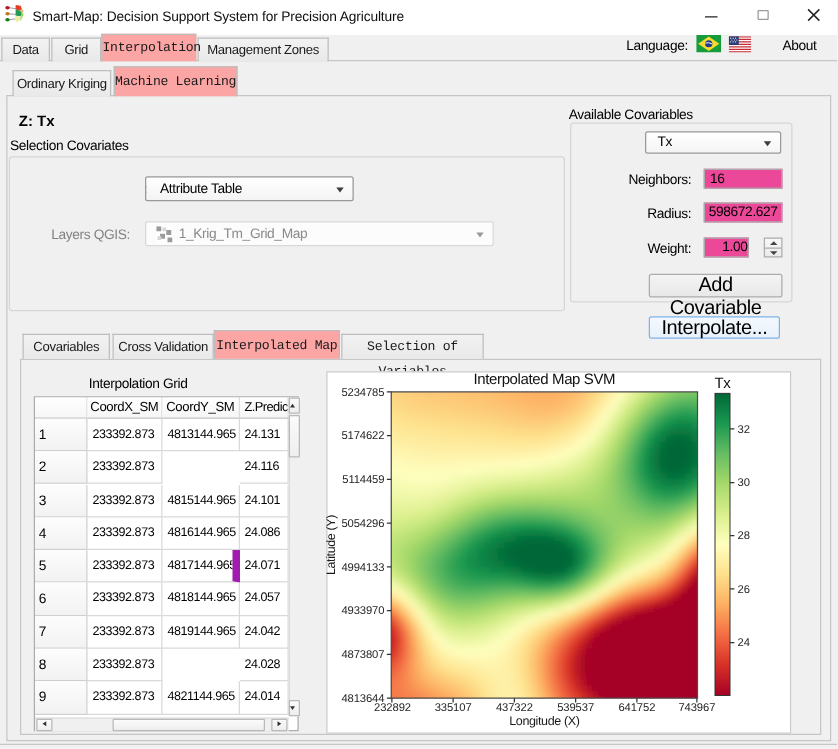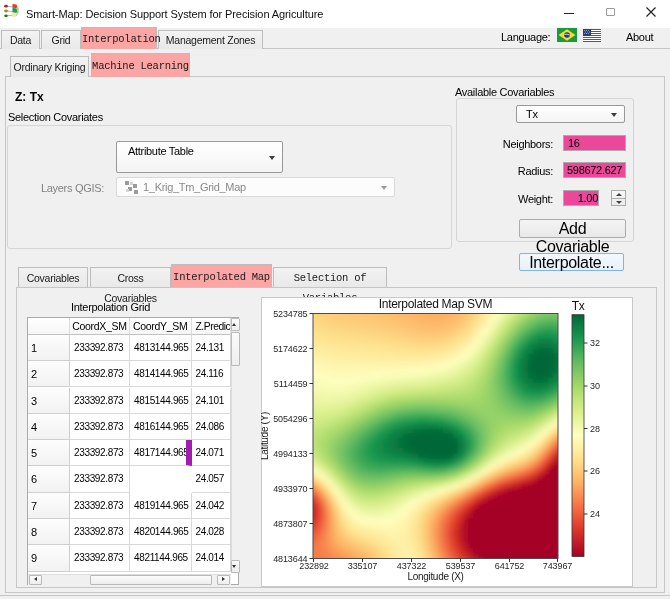--- a/index.html
+++ b/index.html
@@ -78,21 +78,21 @@
   <div class="lbl" style="left:626px;top:31px;">About</div>
 
   <div class="pane" style="left:5px;top:76px;width:660px;height:516.5px;"></div>
   <div class="tab" style="left:10px;top:56px;width:79px;height:21px;line-height:21px;">Ordinary Kriging</div>
   <div class="tab sel" style="left:91px;top:53px;width:99px;height:24px;line-height:25px;">Machine Learning</div>
 
   <div class="lbl" style="left:15px;top:90px;font-weight:bold;font-size:12px;letter-spacing:0;">Z: Tx</div>
   <div class="lbl" style="left:8px;top:111px;">Selection Covariates</div>
   <div class="gbox" style="left:7px;top:125px;width:445px;height:124px;"></div>
   <div class="lbl" style="left:0px;top:146px;width:104px;text-align:right;margin-left:48px;">Source:</div>
-  <div class="combo" style="left:116px;top:141px;width:167px;height:32px;line-height:19px;"><span style="padding-left:11px;">Attribute Table</span><span class="ar"></span></div>
+  <div class="combo" style="left:116px;top:141px;width:167px;height:20px;line-height:19px;"><span style="padding-left:11px;">Attribute Table</span><span class="ar"></span></div>
   <div class="lbl" style="left:0px;top:182px;width:104px;text-align:right;color:#838383;">Layers QGIS:</div>
   <div class="combo" style="left:116px;top:177px;width:279px;height:20px;line-height:19px;background:#fcfcfc;border-color:#d9d9d9;color:#8a8a8a;">
     <svg style="position:absolute;left:8px;top:3px" width="13" height="13" viewBox="0 0 13 13">
         <rect width="13" height="13" fill="#fff"></rect>
         <g fill="#9b9b9b">
           <rect x="0" y="0" width="4" height="4"></rect>
           <rect x="8" y="3" width="4" height="4"></rect>
           <rect x="3" y="6" width="4" height="4"></rect>
           <rect x="9" y="9" width="4" height="4"></rect>
         </g>
@@ -116,61 +116,60 @@
   <div class="abs" style="left:611px;top:190px;width:15px;height:16px;box-sizing:border-box;border:1px solid #ababab;background:linear-gradient(#f8f8f8,#ebebeb);">
      <div style="position:absolute;left:3.5px;top:2px;width:0;height:0;border-left:3px solid transparent;border-right:3px solid transparent;border-bottom:3.5px solid #444;"></div>
      <div style="position:absolute;left:0;top:7px;width:13px;height:1px;background:#ababab;"></div>
      <div style="position:absolute;left:3.5px;top:9.5px;width:0;height:0;border-left:3px solid transparent;border-right:3px solid transparent;border-top:3.5px solid #444;"></div>
   </div>
   <div class="btn" style="left:519px;top:219px;width:107px;height:19px;line-height:18px;">Add Covariable</div>
   <div class="btn" style="left:519px;top:253px;width:105px;height:18px;line-height:17px;border:1px solid #7eb4ea;background:linear-gradient(#f3f8fd,#e8f1fa);">Interpolate...</div>
 
   <div class="pane" style="left:16px;top:287px;width:641px;height:301px;"></div>
   <div class="tab" style="left:18px;top:267px;width:70px;height:20px;line-height:20px;">Covariables</div>
-  <div class="tab" style="left:90px;top:267px;width:81px;height:20px;line-height:20px;">Cross Covariables</div>
+  <div class="tab" style="left:90px;top:267px;width:81px;height:20px;line-height:20px;">Cross Validation</div>
   <div class="tab sel" style="left:171px;top:264px;width:101px;height:23px;line-height:24px;">Interpolated Map</div>
   <div class="tab" style="left:273px;top:267px;width:114px;height:20px;line-height:20px;font-family:Liberation Mono, monospace;">Selection of Variables</div>
 
   <div class="lbl" style="left:27px;top:301px;width:167px;text-align:center;">Interpolation Grid</div>
 
   <div class="abs" id="tbl" style="left:27px;top:317px;width:211.5px;height:267.5px;box-sizing:border-box;border:1px solid #ababab;background:#fff;font-size:11px;letter-spacing:0;">
   <div style="position:absolute;box-sizing:border-box;background:linear-gradient(#ffffff,#f6f6f6);border-right:1px solid #dcdcdc;border-bottom:1px solid #c2c2c2;text-align:center;height:17px;line-height:17px;top:0;overflow:hidden;font-size:10.5px;letter-spacing:-0.3px;left:0;width:42px;"></div>
       <div style="position:absolute;box-sizing:border-box;background:linear-gradient(#ffffff,#f6f6f6);border-right:1px solid #dcdcdc;border-bottom:1px solid #c2c2c2;text-align:center;height:17px;line-height:17px;top:0;overflow:hidden;font-size:10.5px;letter-spacing:-0.3px;left:42px;width:60px;">CoordX_SM</div>
       <div style="position:absolute;box-sizing:border-box;background:linear-gradient(#ffffff,#f6f6f6);border-right:1px solid #dcdcdc;border-bottom:1px solid #c2c2c2;text-align:center;height:17px;line-height:17px;top:0;overflow:hidden;font-size:10.5px;letter-spacing:-0.3px;left:102px;width:61.5px;">CoordY_SM</div>
       <div style="position:absolute;box-sizing:border-box;background:linear-gradient(#ffffff,#f6f6f6);border-right:1px solid #dcdcdc;border-bottom:1px solid #c2c2c2;text-align:center;height:17px;line-height:17px;top:0;overflow:hidden;font-size:10.5px;letter-spacing:-0.3px;left:163.5px;width:39.5px;text-align:left;padding-left:4px;font-size:10.3px;letter-spacing:-0.45px;">Z.Predict</div>
       <div style="position:absolute;box-sizing:border-box;background:linear-gradient(#fdfdfd,#f2f2f2);border-right:1px solid #cfcfcf;border-bottom:1px solid #cfcfcf;padding-left:3px;font-size:11px;height:26.30px;line-height:26.30px;top:16.90px;left:0;width:42px;">1</div>
       <div style="position:absolute;box-sizing:border-box;border-right:1px solid #d9d9d9;border-bottom:1px solid #d9d9d9;padding-left:4px;font-size:10px;letter-spacing:-0.35px;overflow:hidden;height:26.30px;line-height:26.30px;top:16.90px;left:42px;width:60px;">233392.873</div>
       <div style="position:absolute;box-sizing:border-box;border-right:1px solid #d9d9d9;border-bottom:1px solid #d9d9d9;padding-left:4px;font-size:10px;letter-spacing:-0.35px;overflow:hidden;height:26.30px;line-height:26.30px;top:16.90px;left:102px;width:61.5px;">4813144.965</div>
       <div style="position:absolute;box-sizing:border-box;border-right:1px solid #d9d9d9;border-bottom:1px solid #d9d9d9;padding-left:4px;font-size:10px;letter-spacing:-0.35px;overflow:hidden;height:26.30px;line-height:26.30px;top:16.90px;left:163.5px;width:39.5px;">24.131</div>
       <div style="position:absolute;box-sizing:border-box;background:linear-gradient(#fdfdfd,#f2f2f2);border-right:1px solid #cfcfcf;border-bottom:1px solid #cfcfcf;padding-left:3px;font-size:11px;height:26.30px;line-height:26.30px;top:43.20px;left:0;width:42px;">2</div>
       <div style="position:absolute;box-sizing:border-box;border-right:1px solid #d9d9d9;border-bottom:1px solid #d9d9d9;padding-left:4px;font-size:10px;letter-spacing:-0.35px;overflow:hidden;height:26.30px;line-height:26.30px;top:43.20px;left:42px;width:60px;">233392.873</div>
-      <div style="position:absolute;box-sizing:border-box;border-right:1px solid #d9d9d9;border-bottom:1px solid #d9d9d9;padding-left:4px;font-size:10px;letter-spacing:-0.35px;overflow:hidden;height:26.30px;line-height:26.30px;top:43.20px;left:102px;width:61.5px;">4814144.965</div>
       <div style="position:absolute;box-sizing:border-box;border-right:1px solid #d9d9d9;border-bottom:1px solid #d9d9d9;padding-left:4px;font-size:10px;letter-spacing:-0.35px;overflow:hidden;height:26.30px;line-height:26.30px;top:43.20px;left:163.5px;width:39.5px;">24.116</div>
       <div style="position:absolute;box-sizing:border-box;background:linear-gradient(#fdfdfd,#f2f2f2);border-right:1px solid #cfcfcf;border-bottom:1px solid #cfcfcf;padding-left:3px;font-size:11px;height:26.30px;line-height:26.30px;top:69.50px;left:0;width:42px;">3</div>
       <div style="position:absolute;box-sizing:border-box;border-right:1px solid #d9d9d9;border-bottom:1px solid #d9d9d9;padding-left:4px;font-size:10px;letter-spacing:-0.35px;overflow:hidden;height:26.30px;line-height:26.30px;top:69.50px;left:42px;width:60px;">233392.873</div>
       <div style="position:absolute;box-sizing:border-box;border-right:1px solid #d9d9d9;border-bottom:1px solid #d9d9d9;padding-left:4px;font-size:10px;letter-spacing:-0.35px;overflow:hidden;height:26.30px;line-height:26.30px;top:69.50px;left:102px;width:61.5px;">4815144.965</div>
       <div style="position:absolute;box-sizing:border-box;border-right:1px solid #d9d9d9;border-bottom:1px solid #d9d9d9;padding-left:4px;font-size:10px;letter-spacing:-0.35px;overflow:hidden;height:26.30px;line-height:26.30px;top:69.50px;left:163.5px;width:39.5px;">24.101</div>
       <div style="position:absolute;box-sizing:border-box;background:linear-gradient(#fdfdfd,#f2f2f2);border-right:1px solid #cfcfcf;border-bottom:1px solid #cfcfcf;padding-left:3px;font-size:11px;height:26.30px;line-height:26.30px;top:95.80px;left:0;width:42px;">4</div>
       <div style="position:absolute;box-sizing:border-box;border-right:1px solid #d9d9d9;border-bottom:1px solid #d9d9d9;padding-left:4px;font-size:10px;letter-spacing:-0.35px;overflow:hidden;height:26.30px;line-height:26.30px;top:95.80px;left:42px;width:60px;">233392.873</div>
       <div style="position:absolute;box-sizing:border-box;border-right:1px solid #d9d9d9;border-bottom:1px solid #d9d9d9;padding-left:4px;font-size:10px;letter-spacing:-0.35px;overflow:hidden;height:26.30px;line-height:26.30px;top:95.80px;left:102px;width:61.5px;">4816144.965</div>
       <div style="position:absolute;box-sizing:border-box;border-right:1px solid #d9d9d9;border-bottom:1px solid #d9d9d9;padding-left:4px;font-size:10px;letter-spacing:-0.35px;overflow:hidden;height:26.30px;line-height:26.30px;top:95.80px;left:163.5px;width:39.5px;">24.086</div>
       <div style="position:absolute;box-sizing:border-box;background:linear-gradient(#fdfdfd,#f2f2f2);border-right:1px solid #cfcfcf;border-bottom:1px solid #cfcfcf;padding-left:3px;font-size:11px;height:26.30px;line-height:26.30px;top:122.10px;left:0;width:42px;">5</div>
       <div style="position:absolute;box-sizing:border-box;border-right:1px solid #d9d9d9;border-bottom:1px solid #d9d9d9;padding-left:4px;font-size:10px;letter-spacing:-0.35px;overflow:hidden;height:26.30px;line-height:26.30px;top:122.10px;left:42px;width:60px;">233392.873</div>
       <div style="position:absolute;box-sizing:border-box;border-right:6px solid #a21caf;border-bottom:1px solid #d9d9d9;padding-left:4px;font-size:10px;letter-spacing:-0.35px;overflow:hidden;height:26.30px;line-height:26.30px;top:122.10px;left:102px;width:61.5px;">4817144.965</div>
       <div style="position:absolute;box-sizing:border-box;border-right:1px solid #d9d9d9;border-bottom:1px solid #d9d9d9;padding-left:4px;font-size:10px;letter-spacing:-0.35px;overflow:hidden;height:26.30px;line-height:26.30px;top:122.10px;left:163.5px;width:39.5px;">24.071</div>
       <div style="position:absolute;box-sizing:border-box;background:linear-gradient(#fdfdfd,#f2f2f2);border-right:1px solid #cfcfcf;border-bottom:1px solid #cfcfcf;padding-left:3px;font-size:11px;height:26.30px;line-height:26.30px;top:148.40px;left:0;width:42px;">6</div>
       <div style="position:absolute;box-sizing:border-box;border-right:1px solid #d9d9d9;border-bottom:1px solid #d9d9d9;padding-left:4px;font-size:10px;letter-spacing:-0.35px;overflow:hidden;height:26.30px;line-height:26.30px;top:148.40px;left:42px;width:60px;">233392.873</div>
+      <div style="position:absolute;box-sizing:border-box;border-right:1px solid #d9d9d9;border-bottom:1px solid #d9d9d9;padding-left:4px;font-size:10px;letter-spacing:-0.35px;overflow:hidden;height:26.30px;line-height:26.30px;top:148.40px;left:102px;width:61.5px;">4818144.965</div>
       <div style="position:absolute;box-sizing:border-box;border-right:1px solid #d9d9d9;border-bottom:1px solid #d9d9d9;padding-left:4px;font-size:10px;letter-spacing:-0.35px;overflow:hidden;height:26.30px;line-height:26.30px;top:148.40px;left:163.5px;width:39.5px;">24.057</div>
       <div style="position:absolute;box-sizing:border-box;background:linear-gradient(#fdfdfd,#f2f2f2);border-right:1px solid #cfcfcf;border-bottom:1px solid #cfcfcf;padding-left:3px;font-size:11px;height:26.30px;line-height:26.30px;top:174.70px;left:0;width:42px;">7</div>
       <div style="position:absolute;box-sizing:border-box;border-right:1px solid #d9d9d9;border-bottom:1px solid #d9d9d9;padding-left:4px;font-size:10px;letter-spacing:-0.35px;overflow:hidden;height:26.30px;line-height:26.30px;top:174.70px;left:42px;width:60px;">233392.873</div>
       <div style="position:absolute;box-sizing:border-box;border-right:1px solid #d9d9d9;border-bottom:1px solid #d9d9d9;padding-left:4px;font-size:10px;letter-spacing:-0.35px;overflow:hidden;height:26.30px;line-height:26.30px;top:174.70px;left:102px;width:61.5px;">4819144.965</div>
       <div style="position:absolute;box-sizing:border-box;border-right:1px solid #d9d9d9;border-bottom:1px solid #d9d9d9;padding-left:4px;font-size:10px;letter-spacing:-0.35px;overflow:hidden;height:26.30px;line-height:26.30px;top:174.70px;left:163.5px;width:39.5px;">24.042</div>
       <div style="position:absolute;box-sizing:border-box;background:linear-gradient(#fdfdfd,#f2f2f2);border-right:1px solid #cfcfcf;border-bottom:1px solid #cfcfcf;padding-left:3px;font-size:11px;height:26.30px;line-height:26.30px;top:201.00px;left:0;width:42px;">8</div>
       <div style="position:absolute;box-sizing:border-box;border-right:1px solid #d9d9d9;border-bottom:1px solid #d9d9d9;padding-left:4px;font-size:10px;letter-spacing:-0.35px;overflow:hidden;height:26.30px;line-height:26.30px;top:201.00px;left:42px;width:60px;">233392.873</div>
-      <div style="position:absolute;box-sizing:border-box;border-right:1px solid #d9d9d9;border-bottom:1px solid #d9d9d9;padding-left:4px;font-size:10px;letter-spacing:-0.35px;overflow:hidden;height:26.30px;line-height:26.30px;top:201.00px;left:102px;width:61.5px;">4820144.965</div>
       <div style="position:absolute;box-sizing:border-box;border-right:1px solid #d9d9d9;border-bottom:1px solid #d9d9d9;padding-left:4px;font-size:10px;letter-spacing:-0.35px;overflow:hidden;height:26.30px;line-height:26.30px;top:201.00px;left:163.5px;width:39.5px;">24.028</div>
       <div style="position:absolute;box-sizing:border-box;background:linear-gradient(#fdfdfd,#f2f2f2);border-right:1px solid #cfcfcf;border-bottom:1px solid #cfcfcf;padding-left:3px;font-size:11px;height:26.30px;line-height:26.30px;top:227.30px;left:0;width:42px;">9</div>
       <div style="position:absolute;box-sizing:border-box;border-right:1px solid #d9d9d9;border-bottom:1px solid #d9d9d9;padding-left:4px;font-size:10px;letter-spacing:-0.35px;overflow:hidden;height:26.30px;line-height:26.30px;top:227.30px;left:42px;width:60px;">233392.873</div>
       <div style="position:absolute;box-sizing:border-box;border-right:1px solid #d9d9d9;border-bottom:1px solid #d9d9d9;padding-left:4px;font-size:10px;letter-spacing:-0.35px;overflow:hidden;height:26.30px;line-height:26.30px;top:227.30px;left:102px;width:61.5px;">4821144.965</div>
       <div style="position:absolute;box-sizing:border-box;border-right:1px solid #d9d9d9;border-bottom:1px solid #d9d9d9;padding-left:4px;font-size:10px;letter-spacing:-0.35px;overflow:hidden;height:26.30px;line-height:26.30px;top:227.30px;left:163.5px;width:39.5px;">24.014</div>
       <div style="position:absolute;left:203px;top:0;width:8.5px;height:255px;background:#f0f0f0;border-left:1px solid #dcdcdc;box-sizing:border-box;"></div>
       <div style="position:absolute;box-sizing:border-box;background:linear-gradient(#fbfbfb,#eeeeee);border:1px solid #b9b9b9;border-radius:1px;left:202.5px;top:0px;width:9px;height:13px;"></div>
       <div style="position:absolute;left:204.2px;top:4.5px;width:0;height:0;border-left:2.8px solid transparent;border-right:2.8px solid transparent;border-bottom:3.5px solid #333;"></div>
       <div style="position:absolute;box-sizing:border-box;background:linear-gradient(#fbfbfb,#eeeeee);border:1px solid #b9b9b9;border-radius:1px;left:202.5px;top:242px;width:9px;height:13px;"></div>
       <div style="position:absolute;left:204.2px;top:247px;width:0;height:0;border-left:2.8px solid transparent;border-right:2.8px solid transparent;border-top:3.5px solid #333;"></div>

